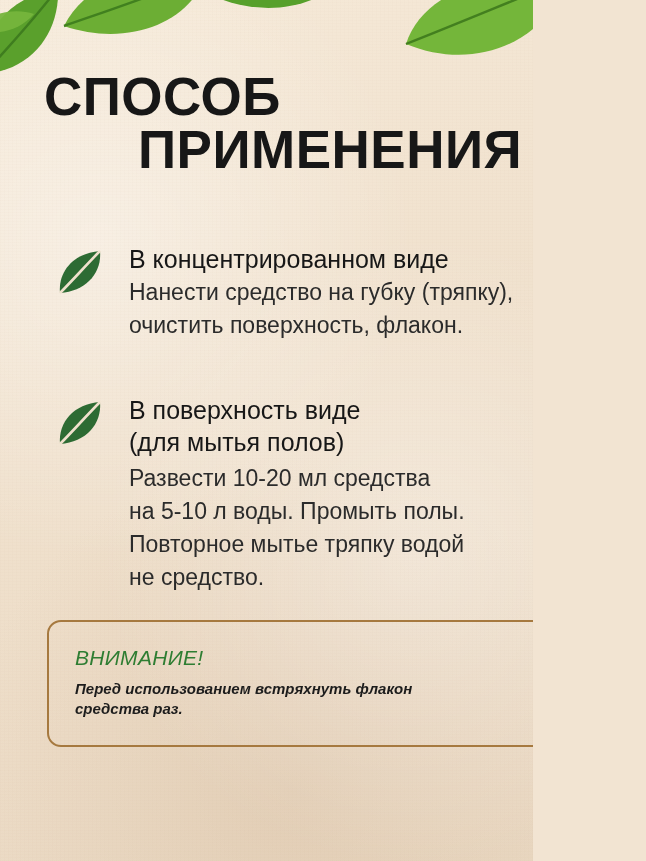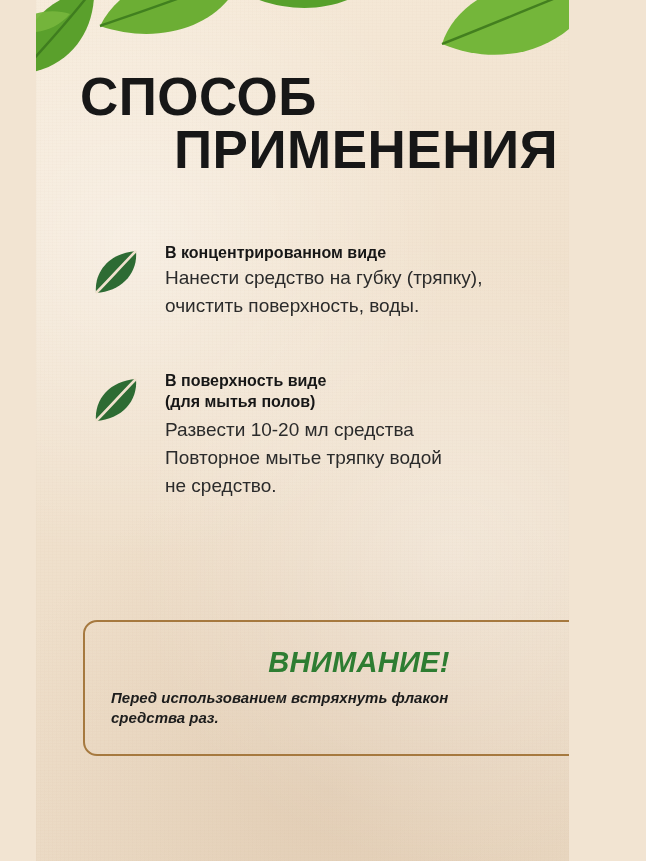--- a/index.html
+++ b/index.html
@@ -17,21 +17,20 @@
   #page {
     position: relative;
     width: 533px;
     height: 861px;
     background:
       radial-gradient(circle at 18% 28%, rgba(255,255,255,0.40) 0%, rgba(255,255,255,0) 42%),
       radial-gradient(circle at 78% 64%, rgba(255,255,255,0.32) 0%, rgba(255,255,255,0) 46%),
       radial-gradient(circle at 55% 92%, rgba(206,176,146,0.30) 0%, rgba(206,176,146,0) 40%),
       linear-gradient(160deg, #f6ead9 0%, #f0e1cd 45%, #ead9c3 100%);
     overflow: hidden;
-    margin-left: 36px;
   }
 
   
   #grain {
     position: absolute;
     inset: 0;
     pointer-events: none;
     opacity: 0.5;
     background-image:
       repeating-linear-gradient(0deg, rgba(190,160,128,0.05) 0px, rgba(190,160,128,0.05) 1px, rgba(255,255,255,0) 1px, rgba(255,255,255,0) 3px),
@@ -77,54 +76,53 @@
   }
   .block .bullet-leaf {
     position: absolute;
     left: 0;
     top: 6px;
     width: 52px;
     height: 48px;
   }
   .block h3 {
     margin: 0;
-    font-size: 16px;
-    font-weight: bold;
+    font-size: 25px;
+    font-weight: normal;
     color: #171717;
     line-height: 1.28;
   }
   .block p {
     margin: 2px 0 0 0;
-    font-size: 19px;
+    font-size: 23px;
     color: #2b2b2b;
     line-height: 1.36;
   }
   .block p.tight {
     margin-top: 5px;
   }
 
   
   #attention {
     position: absolute;
     left: 47px;
     top: 620px;
     width: 552px;
     box-sizing: border-box;
     border: 2px solid #a6793f;
     border-radius: 14px;
     padding: 24px 26px 26px 26px;
   }
   #attention .att-title {
-    font-size: 29px;
-    font-weight: bold;
+    font-size: 21px;
+    font-weight: normal;
     font-style: italic;
     color: #2e7d32;
     margin: 0 0 9px 0;
     letter-spacing: 0.3px;
-    text-align: center;
   }
   #attention .att-text {
     font-size: 15px;
     font-style: italic;
     font-weight: bold;
     color: #1c1c1c;
     line-height: 1.34;
     margin: 0;
   }
 </style>
@@ -170,31 +168,32 @@
   <div id="blocks">
 
     <div class="block">
       <svg class="bullet-leaf" viewBox="0 0 52 48" xmlns="http://www.w3.org/2000/svg">
         <path d="M4,44 C2,22 18,4 44,2 C46,24 30,42 4,44 Z" fill="#2d6b33"></path>
         <path d="M4,44 C16,32 32,14 44,2" fill="none" stroke="#f0e1cd" stroke-width="2.6"></path>
         <path d="M2,46 C14,44 28,40 38,32" fill="none" stroke="#2d6b33" stroke-width="2" opacity="0"></path>
       </svg>
       <h3>В концентрированном виде</h3>
       <p>Нанести средство на губку (тряпку),</p>
-      <p>очистить поверхность, воды.</p>
+      <p>очистить поверхность, флакон.</p>
     </div>
 
     <div class="block" style="margin-top:52px;">
       <svg class="bullet-leaf" viewBox="0 0 52 48" xmlns="http://www.w3.org/2000/svg">
         <path d="M4,44 C2,22 18,4 44,2 C46,24 30,42 4,44 Z" fill="#2d6b33"></path>
         <path d="M4,44 C16,32 32,14 44,2" fill="none" stroke="#f0e1cd" stroke-width="2.6"></path>
       </svg>
       <h3>В поверхность виде</h3>
       <h3>(для мытья полов)</h3>
       <p class="tight">Развести 10-20 мл средства</p>
+      <p>на 5-10 л воды. Промыть полы.</p>
       <p>Повторное мытье тряпку водой</p>
       <p>не средство.</p>
     </div>
 
   </div>
 
   <div id="attention">
     <p class="att-title">ВНИМАНИЕ!</p>
     <p class="att-text">Перед использованием встряхнуть флакон</p>
     <p class="att-text">средства раз.</p>

